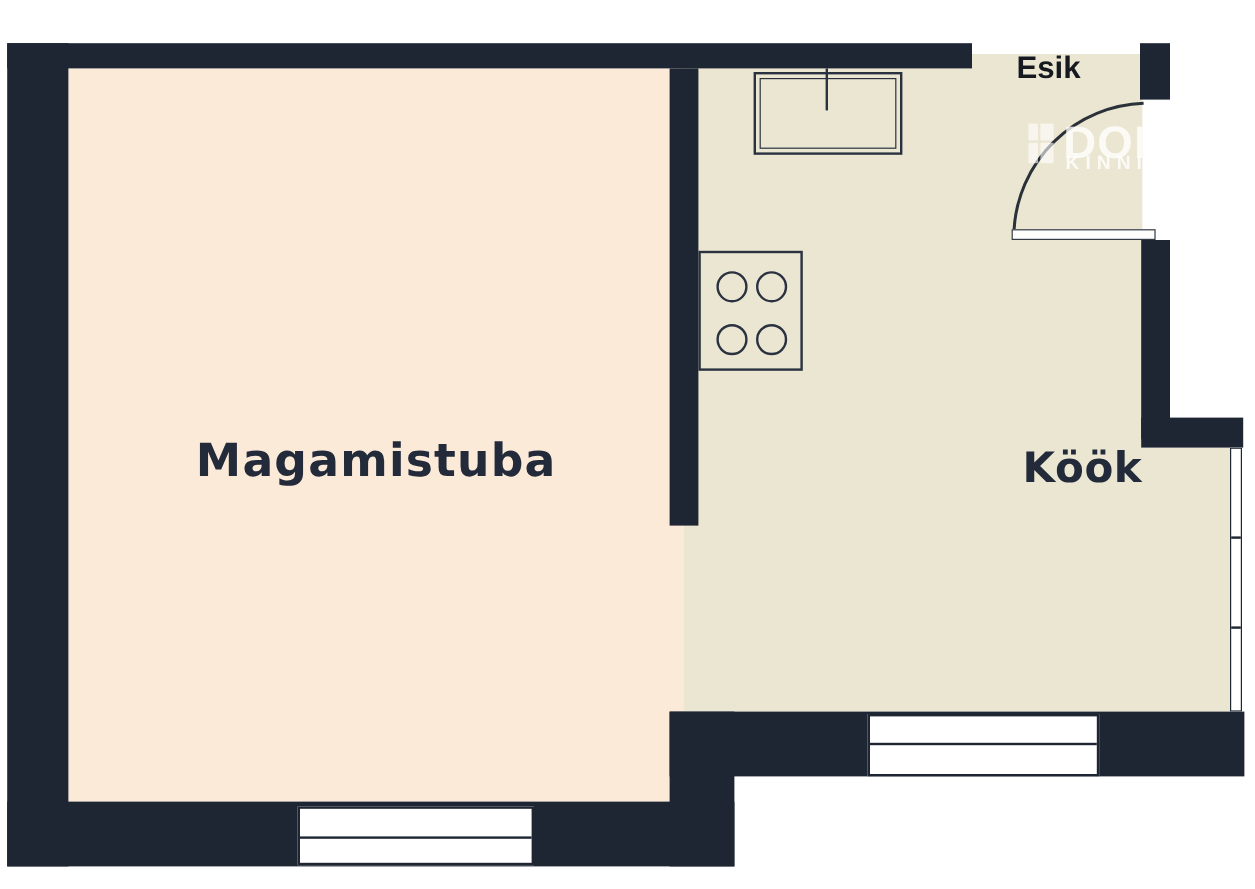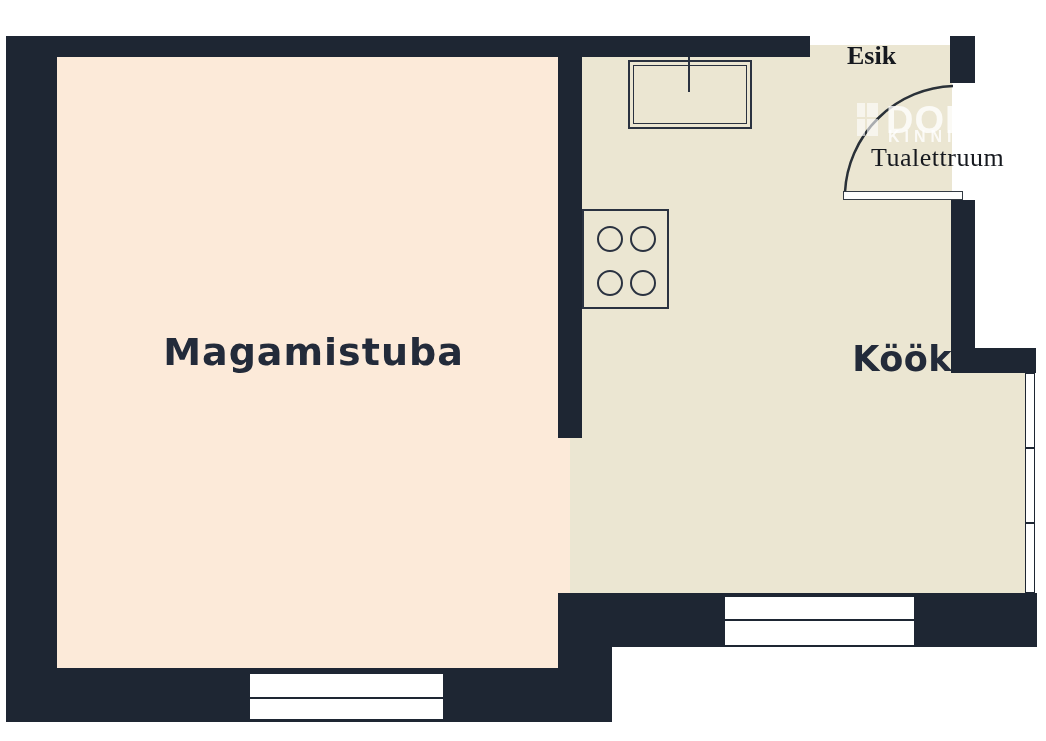--- a/index.html
+++ b/index.html
@@ -42,26 +42,27 @@
   .door-leaf{
     position:absolute;left:843px;top:191px;width:120px;height:9px;
     background:#fdfdfc;border:1.5px solid #333a42;box-sizing:border-box;z-index:7;
   }
   .door-arc-svg{position:absolute;left:838px;top:78px;z-index:6;}
   .room-label{
     position:absolute;z-index:10;
     color:var(--label_text,#232b3a);
     font-weight:bold;text-align:center;
     font-family:"DejaVu Sans", sans-serif;
+    margin-top:32px;
   }
   .label-bedroom{left:57px;top:330px;width:513px;font-size:38px;letter-spacing:1px;}
   .label-kitchen{left:570px;top:339px;width:382px;font-size:35px;letter-spacing:0.5px;text-align:right;}
   .small-label{
     position:absolute;z-index:10;color:#16191f;
-    font-family:Liberation Serif, serif;font-weight:600;
+    font-family:Liberation Sans, sans-serif;font-weight:600;
   }
   .label-entry{left:847px;top:41px;font-size:26px;}
   .label-toilet{left:871px;top:143px;font-size:26px;font-weight:500;letter-spacing:0.5px;}
   
   .wm-logo{
     position:absolute;left:857px;top:103px;width:23px;height:37px;z-index:8;
     display:grid;grid-template-columns:8px 11px;grid-template-rows:14px 17px;
     gap:2px;
   }
   .wm-logo span{background:rgba(255,255,255,0.6);}
@@ -130,15 +131,14 @@
     <span></span>
     <span></span>
     <span></span>
   </div>
   <div class="wm-text">DOM</div>
   <div class="wm-sub">KINNIS</div>
 
   <div class="room-label label-bedroom">Magamistuba</div>
   <div class="room-label label-kitchen">Köök</div>
   <div class="small-label label-entry">Esik</div>
-  <div class="small-label label-toilet">Tualettruum</div>
 
 </div>
 
 </body></html>

